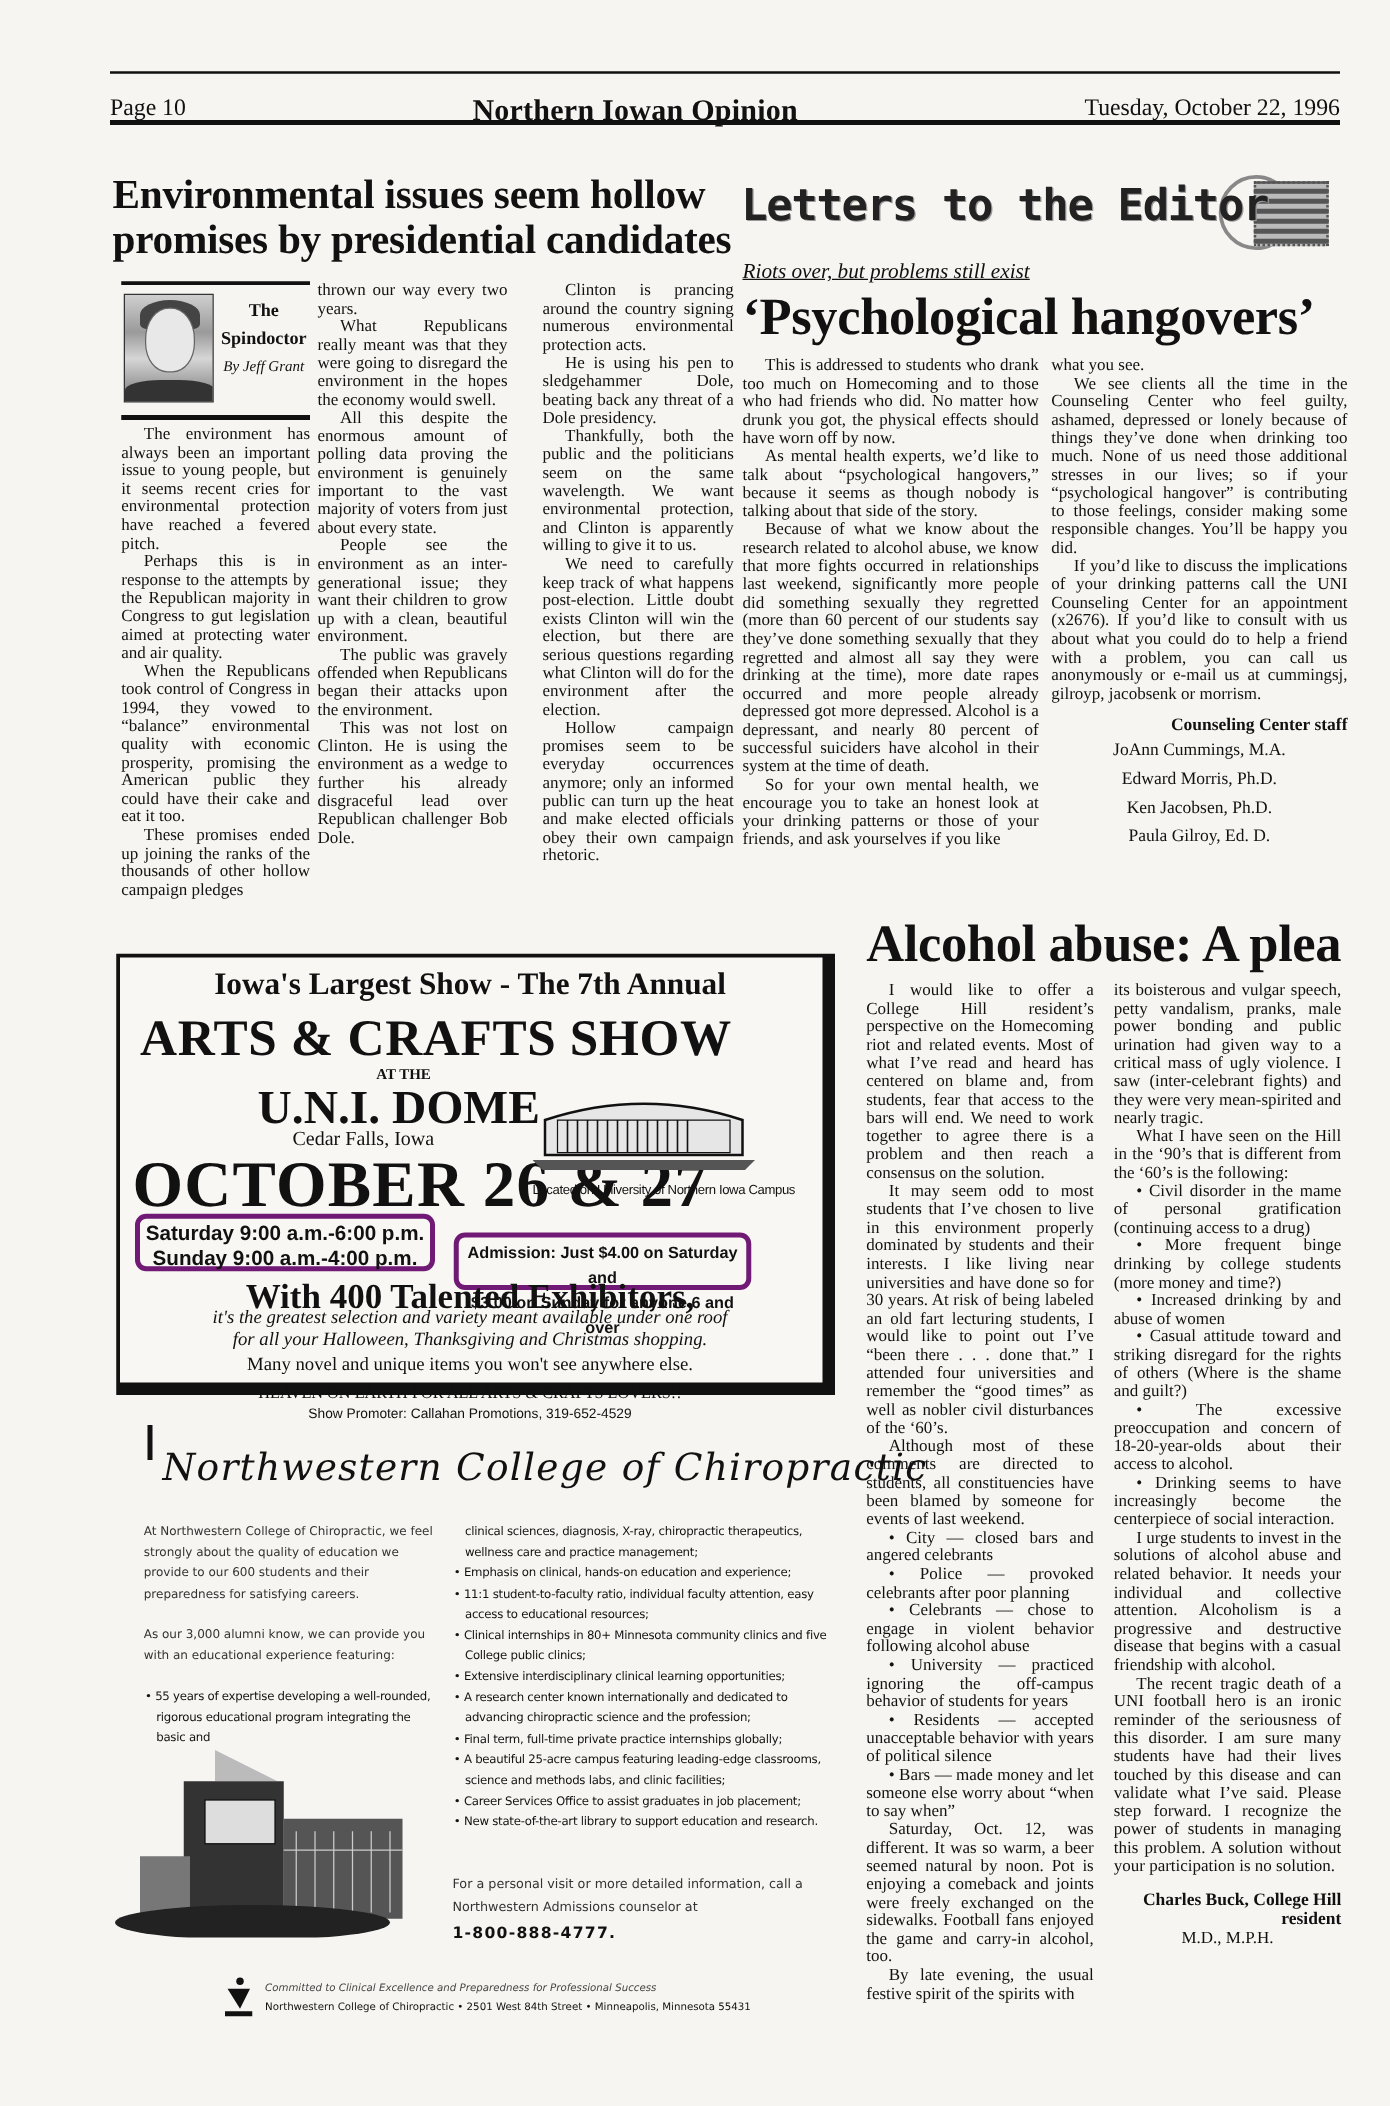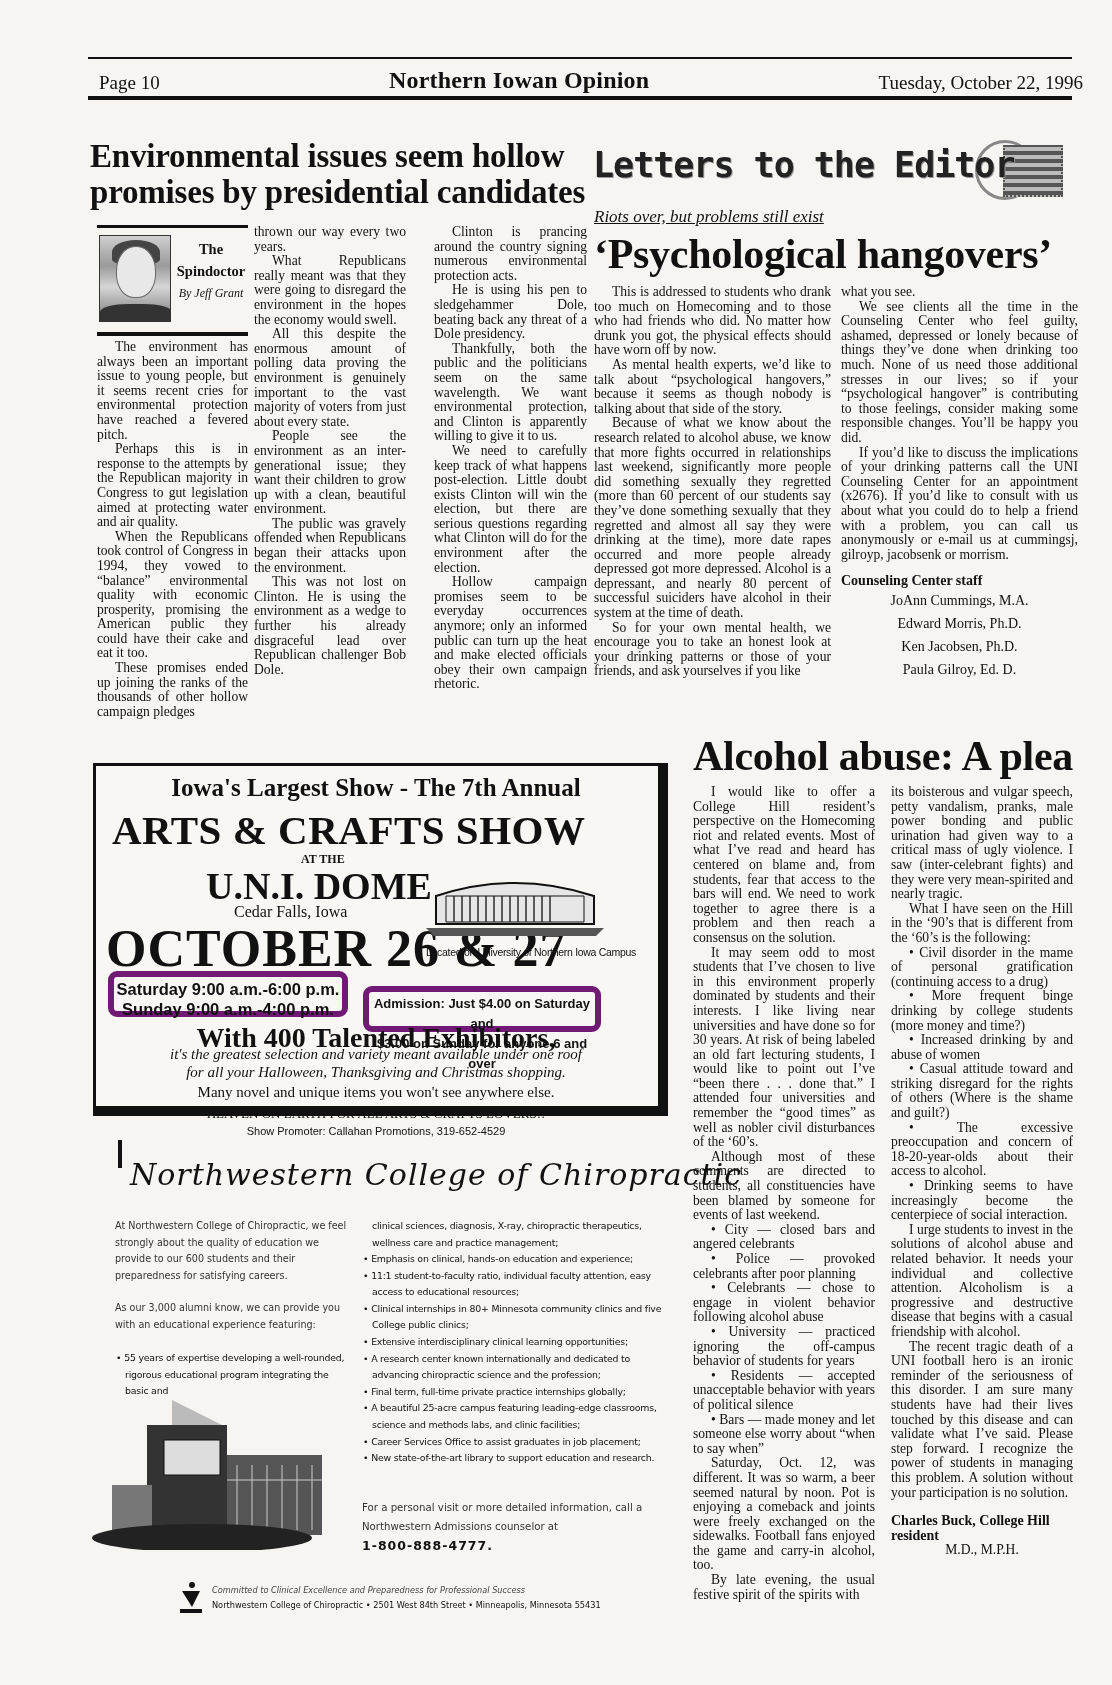--- a/index.html
+++ b/index.html
@@ -1,52 +1,52 @@
 <!DOCTYPE html>
 <html><head>
 <meta charset="utf-8">
 <style>
   * { box-sizing: border-box; margin: 0; padding: 0; }
   html, body { width: 1112px; height: 1685px; background: #f6f5f1; overflow: hidden; }
   body { position: relative; font-family: "Liberation Serif", "DejaVu Serif", serif; color: #111; }
   .abs { position: absolute; }
   .rule { position: absolute; background: #111; }
-  .masthead { position: absolute; left: 88px; top: 60px; width: 984px; height: 34px; display: flex; align-items: flex-end; justify-content: space-between; font-size: 19px; margin-left: 11px; }
+  .masthead { position: absolute; left: 88px; top: 76px; width: 984px; height: 34px; display: flex; align-items: flex-start; justify-content: space-between; font-size: 19px; }
   .masthead .center { font-weight: bold; font-size: 24px; letter-spacing: 0.2px; }
   .headline { position: absolute; left: 90px; top: 138px; width: 500px; font-weight: bold; font-size: 33px; line-height: 36px; letter-spacing: -0.2px; }
   .col { position: absolute; font-size: 13.6px; line-height: 14.6px; text-align: justify; hyphens: auto; }
   .col p { text-indent: 18px; }
   .col p.noindent { text-indent: 0; }
   .col p.bullet { text-indent: 18px; }
   .byline-box { position: absolute; left: 97px; top: 225px; width: 151px; height: 111px; border-top: 3px solid #111; border-bottom: 4px solid #111; }
   .photo { position: absolute; left: 2px; top: 7px; width: 72px; height: 87px; border: 1px solid #333; background: linear-gradient(180deg,#cfcfcf 0%,#9a9a9a 35%,#d6d6d6 60%,#777 100%); overflow: hidden; }
   .photo .head { position: absolute; left: 16px; top: 10px; width: 40px; height: 52px; border-radius: 48% 48% 45% 45%; background: #e8e8e8; border: 1px solid #666; }
   .photo .hair { position: absolute; left: 12px; top: 4px; width: 48px; height: 24px; border-radius: 50% 50% 20% 20%; background: #444; }
   .photo .shoulders { position: absolute; left: 0; top: 68px; width: 72px; height: 20px; background: #333; border-radius: 40% 40% 0 0; }
   .col-title { position: absolute; left: 77px; top: 10px; width: 74px; text-align: center; font-weight: bold; font-size: 14.5px; line-height: 22px; }
   .col-title .by { font-weight: normal; font-style: italic; font-size: 12px; }
   .letters-banner { position: absolute; left: 593px; top: 145px; font-family: "DejaVu Sans Mono", monospace; font-weight: bold; font-size: 35px; color: #222; text-shadow: 1px 1px 0 #999; letter-spacing: -1px; }
   .stamp { position: absolute; left: 1003px; top: 145px; width: 60px; height: 52px; border: 2px dotted #555; background: repeating-linear-gradient(0deg,#555 0 4px,#bbb 4px 8px); }
   .postmark { position: absolute; left: 975px; top: 140px; width: 60px; height: 60px; border-radius: 50%; border: 3px solid #888; }
   .kicker { position: absolute; left: 594px; top: 207px; font-style: italic; font-size: 17px; text-decoration: underline; }
   .big-hed { position: absolute; left: 594px; top: 231px; font-weight: bold; font-size: 42px; line-height: 46px; letter-spacing: -0.3px; }
-  .sig { font-weight: bold; text-align: left; font-size: 14px; }
+  .sig { font-weight: bold; text-align: right; font-size: 14px; }
   .staff-grid { display: grid; grid-template-columns: 1fr; text-align: center; font-size: 14px; line-height: 15px; row-gap: 8px; margin-top: 4px; }
   .alc-hed { position: absolute; left: 693px; top: 733px; font-weight: bold; font-size: 42px; line-height: 46px; letter-spacing: -0.3px; }
   
   .ad1 { position: absolute; left: 93px; top: 763px; width: 575px; height: 353px; border: 3px solid #111; border-right: 10px solid #111; border-bottom: 10px solid #111; background: #f8f7f3; }
   .ad1 .l1 { position: absolute; left: 0; top: 8px; width: 560px; text-align: center; font-weight: bold; font-size: 25px; }
   .ad1 .l2 { position: absolute; left: 16px; top: 40px; font-weight: bold; font-size: 41px; letter-spacing: 0.5px; }
   .ad1 .l3 { position: absolute; left: 205px; top: 86px; font-weight: bold; font-size: 12px; }
   .ad1 .l4 { position: absolute; left: 110px; top: 98px; font-weight: bold; font-size: 38px; }
   .ad1 .l5 { position: absolute; left: 138px; top: 137px; font-size: 16px; }
   .ad1 .l6 { position: absolute; left: 10px; top: 153px; font-weight: bold; font-size: 52px; letter-spacing: 1px; }
   .ad1 .loc { position: absolute; left: 330px; top: 180px; font-family: "Liberation Sans", sans-serif; font-size: 10.5px; letter-spacing: -0.3px; }
   .dome { position: absolute; left: 330px; top: 100px; width: 178px; height: 72px; }
-  .pill { position: absolute; border: 6px solid #701a75; border-radius: 9px; font-family: "Liberation Sans", sans-serif; font-weight: bold; text-align: center; }
+  .pill { position: absolute; border: 4px solid #701a75; border-radius: 9px; font-family: "Liberation Sans", sans-serif; font-weight: bold; text-align: center; }
   .pill.a { left: 12px; top: 205px; width: 240px; height: 46px; font-size: 16.5px; line-height: 20px; padding-top: 2px; }
   .pill.b { left: 267px; top: 220px; width: 238px; height: 46px; font-size: 13px; line-height: 20px; padding-top: 2px; }
   .ad1 .l7 { position: absolute; left: 0; top: 256px; width: 560px; text-align: center; font-weight: bold; font-size: 28px; }
   .ad1 .l8 { position: absolute; left: 0; top: 279px; width: 560px; text-align: center; font-style: italic; font-size: 15px; line-height: 18px; }
   .ad1 .l9 { position: absolute; left: 0; top: 318px; width: 560px; text-align: center; font-size: 15px; }
   .ad1 .l10 { position: absolute; left: 0; top: 340px; width: 560px; text-align: center; font-size: 13px; }
   .ad1 .l11 { position: absolute; left: 0; top: 359px; width: 560px; text-align: center; font-family: "Liberation Sans", sans-serif; font-size: 11px; }
   
   .chiro-title { position: absolute; left: 130px; top: 1157px; font-family: "DejaVu Serif", serif; font-style: italic; font-size: 30px; letter-spacing: 1px; color: #111; }
   .chiro-text { position: absolute; font-family: "DejaVu Sans", sans-serif; font-size: 9.6px; line-height: 16.6px; color: #333; }

